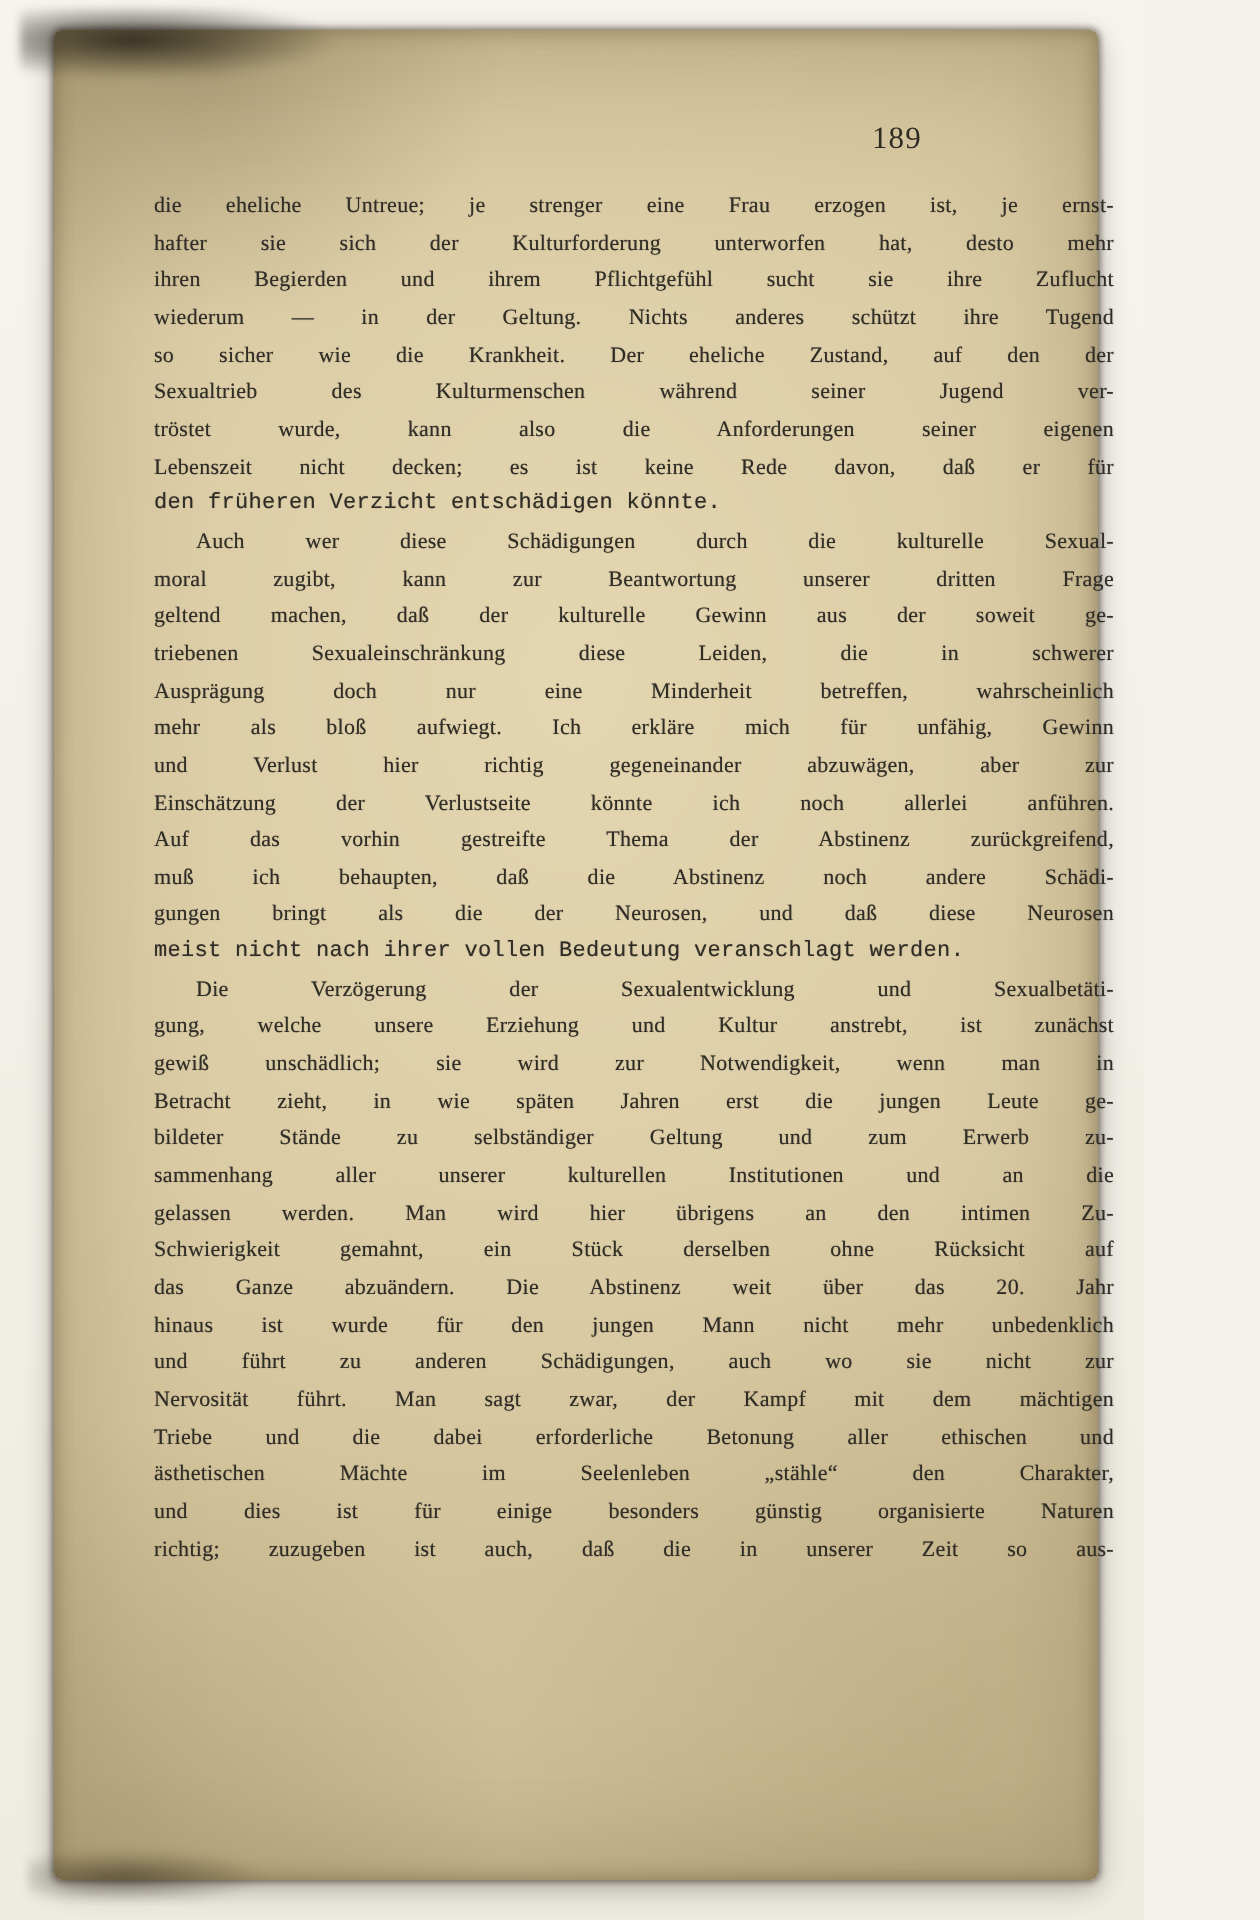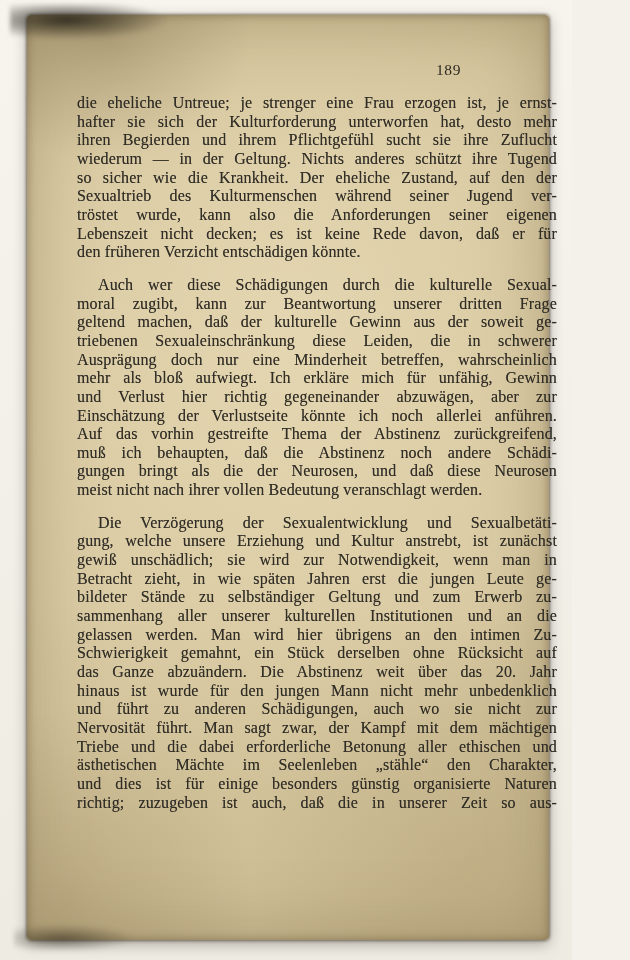--- a/index.html
+++ b/index.html
@@ -65,35 +65,35 @@
     font-weight: 500;
     letter-spacing: 0.6px;
     color: #2e2b24;
   }
   .text-block {
     position: absolute;
     top: 79px;
     left: 50px;
     width: 480px;
     color: #302d26;
-    font-size: 16px;
+    font-size: 11px;
     line-height: 18.65px;
     letter-spacing: 0.15px;
     text-shadow: 0 0 0.5px rgba(48,45,38,0.55);
   }
   .line {
     text-align: justify;
     text-align-last: justify;
   }
   .line.indent {
     text-indent: 21px;
-    margin-top: 14px;
   }
   .line.para-end {
     text-align-last: left;
+    font-family: Liberation Mono, monospace;
   }
 </style>
 </head>
 <body>
 
 <div class="scan">
   <div class="paper">
     <div class="page-number">189</div>
     <div class="text-block">
         <div class="line">die eheliche Untreue; je strenger eine Frau erzogen ist, je ernst-</div>

